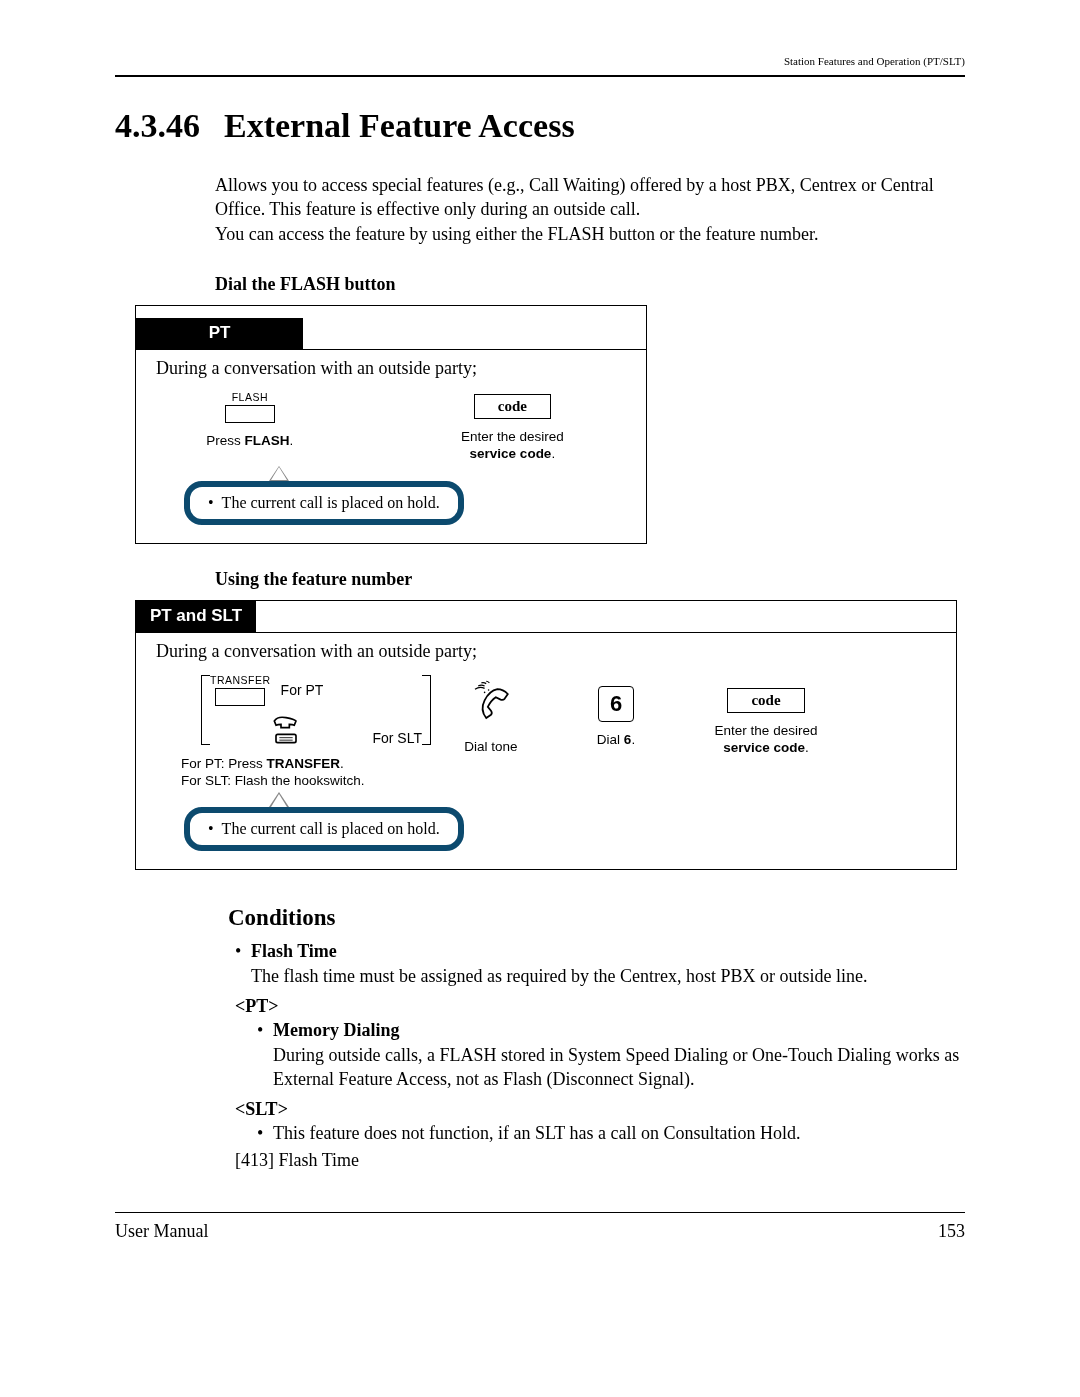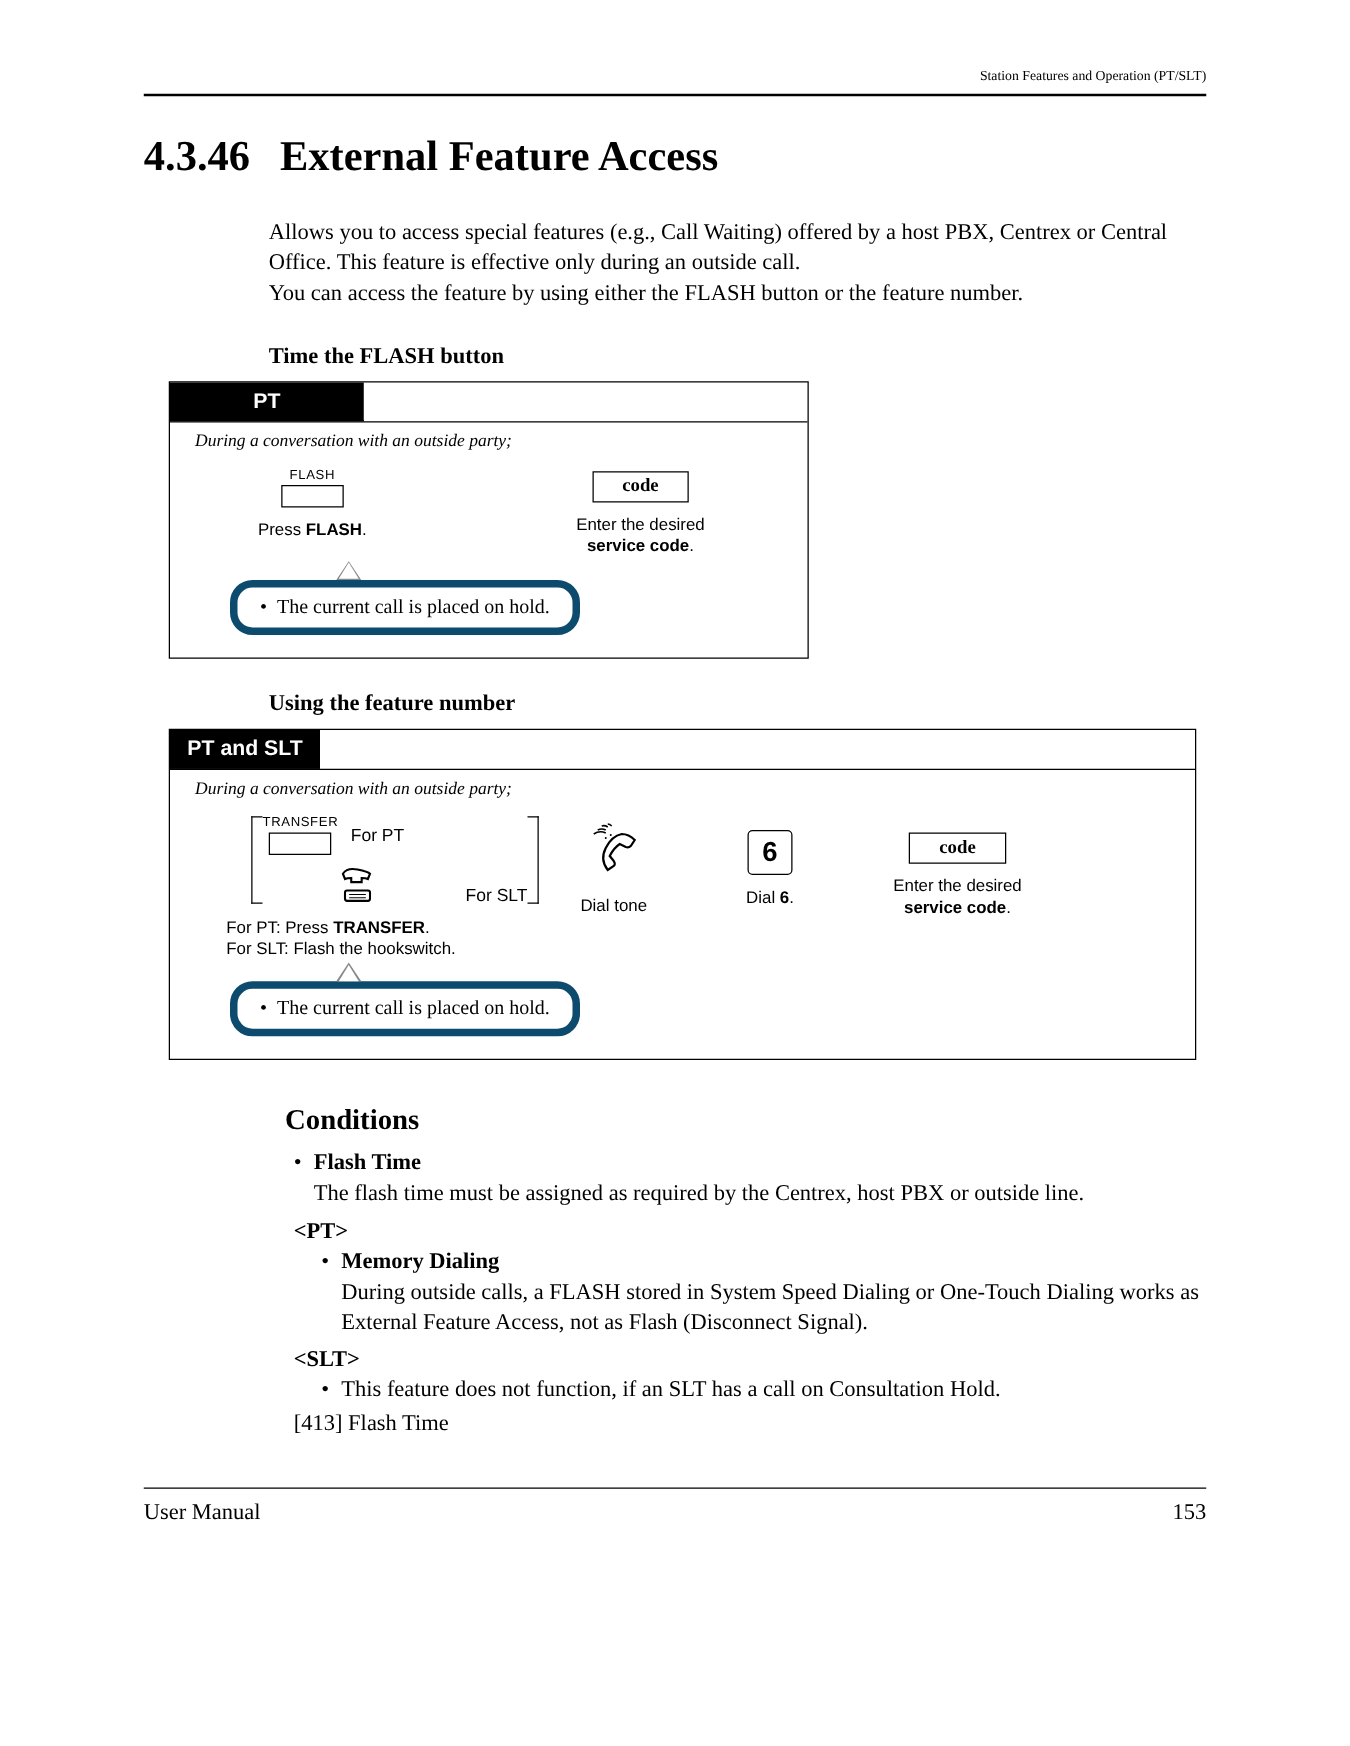--- a/index.html
+++ b/index.html
@@ -54,26 +54,25 @@
   .tab {
     background: #000;
     color: #fff;
     font-family: Arial, Helvetica, sans-serif;
     font-weight: bold;
     font-size: 17px;
     padding: 5px 0 5px 0;
     text-align: center;
     border-bottom: 1px solid #000;
   }
-  .proc-outer.narrow .tab { width: 155px; }
+  .proc-outer.narrow .tab { width: 167px; margin-top: 12px; }
   .proc-outer.wide .tab   { width: 120px; }
   .tab-row { border-bottom: 1px solid #000; display:flex; }
   .caption {
-    font-style: italic;
-    font-size: 14px;
+    font-size: 18px;
     margin: 8px 20px 12px 20px;
   }
 
   .step-row {
     display: flex;
     align-items: flex-start;
     padding: 0 20px 18px 20px;
   }
   .step {
     text-align: center;
@@ -208,21 +207,21 @@
 
   <div class="sec-title">
     <span class="sec-num">4.3.46</span><span>External Feature Access</span>
   </div>
 
   <div class="intro">
     <div>Allows you to access special features (e.g., Call Waiting) offered by a host PBX, Centrex or Central Office. This feature is effective only during an outside call.</div>
     <div>You can access the feature by using either the FLASH button or the feature number.</div>
   </div>
 
-  <div class="sub-bold">Time the FLASH button</div>
+  <div class="sub-bold">Dial the FLASH button</div>
 
   <div class="proc-outer narrow">
     <div class="tab-row">
       <div class="tab">PT</div>
     </div>
     <div class="caption">During a conversation with an outside party;</div>
 
     <div class="step-row">
       <div class="step" style="width:190px;">
         <div class="btn-label-top">FLASH</div>

